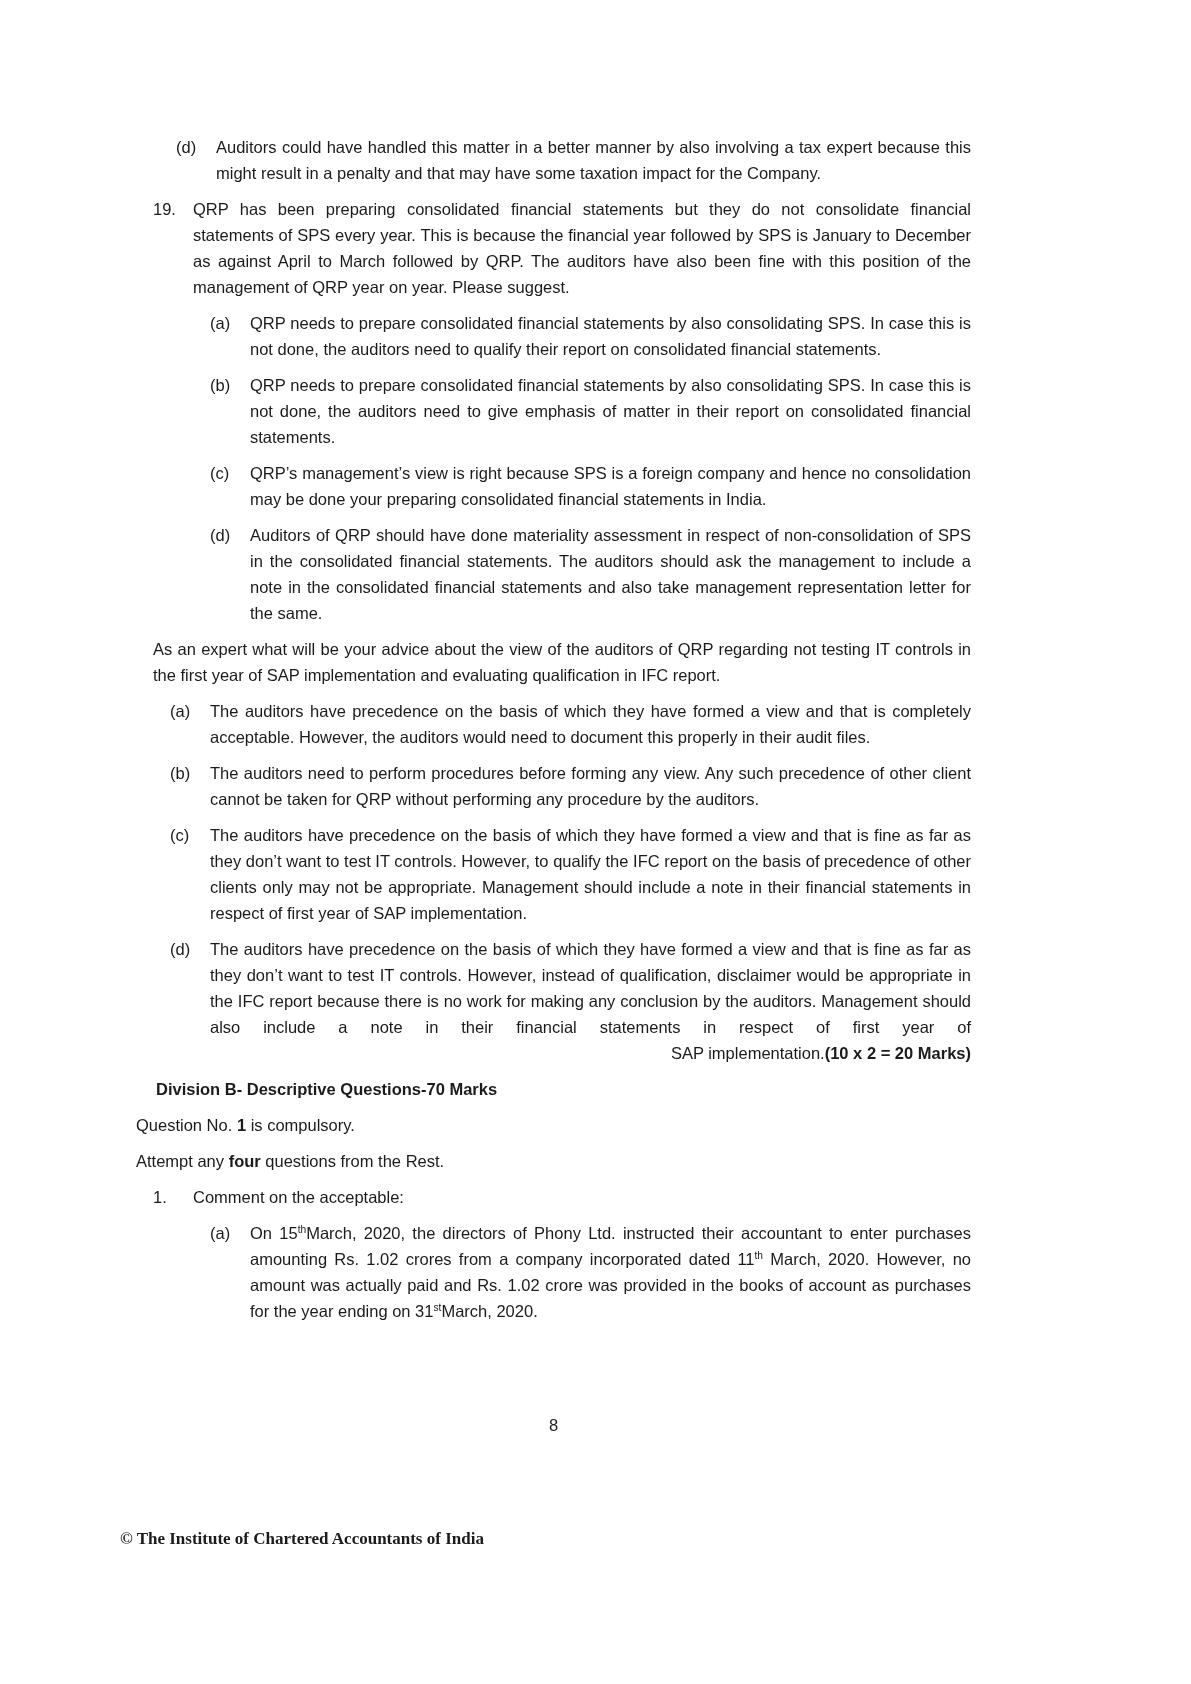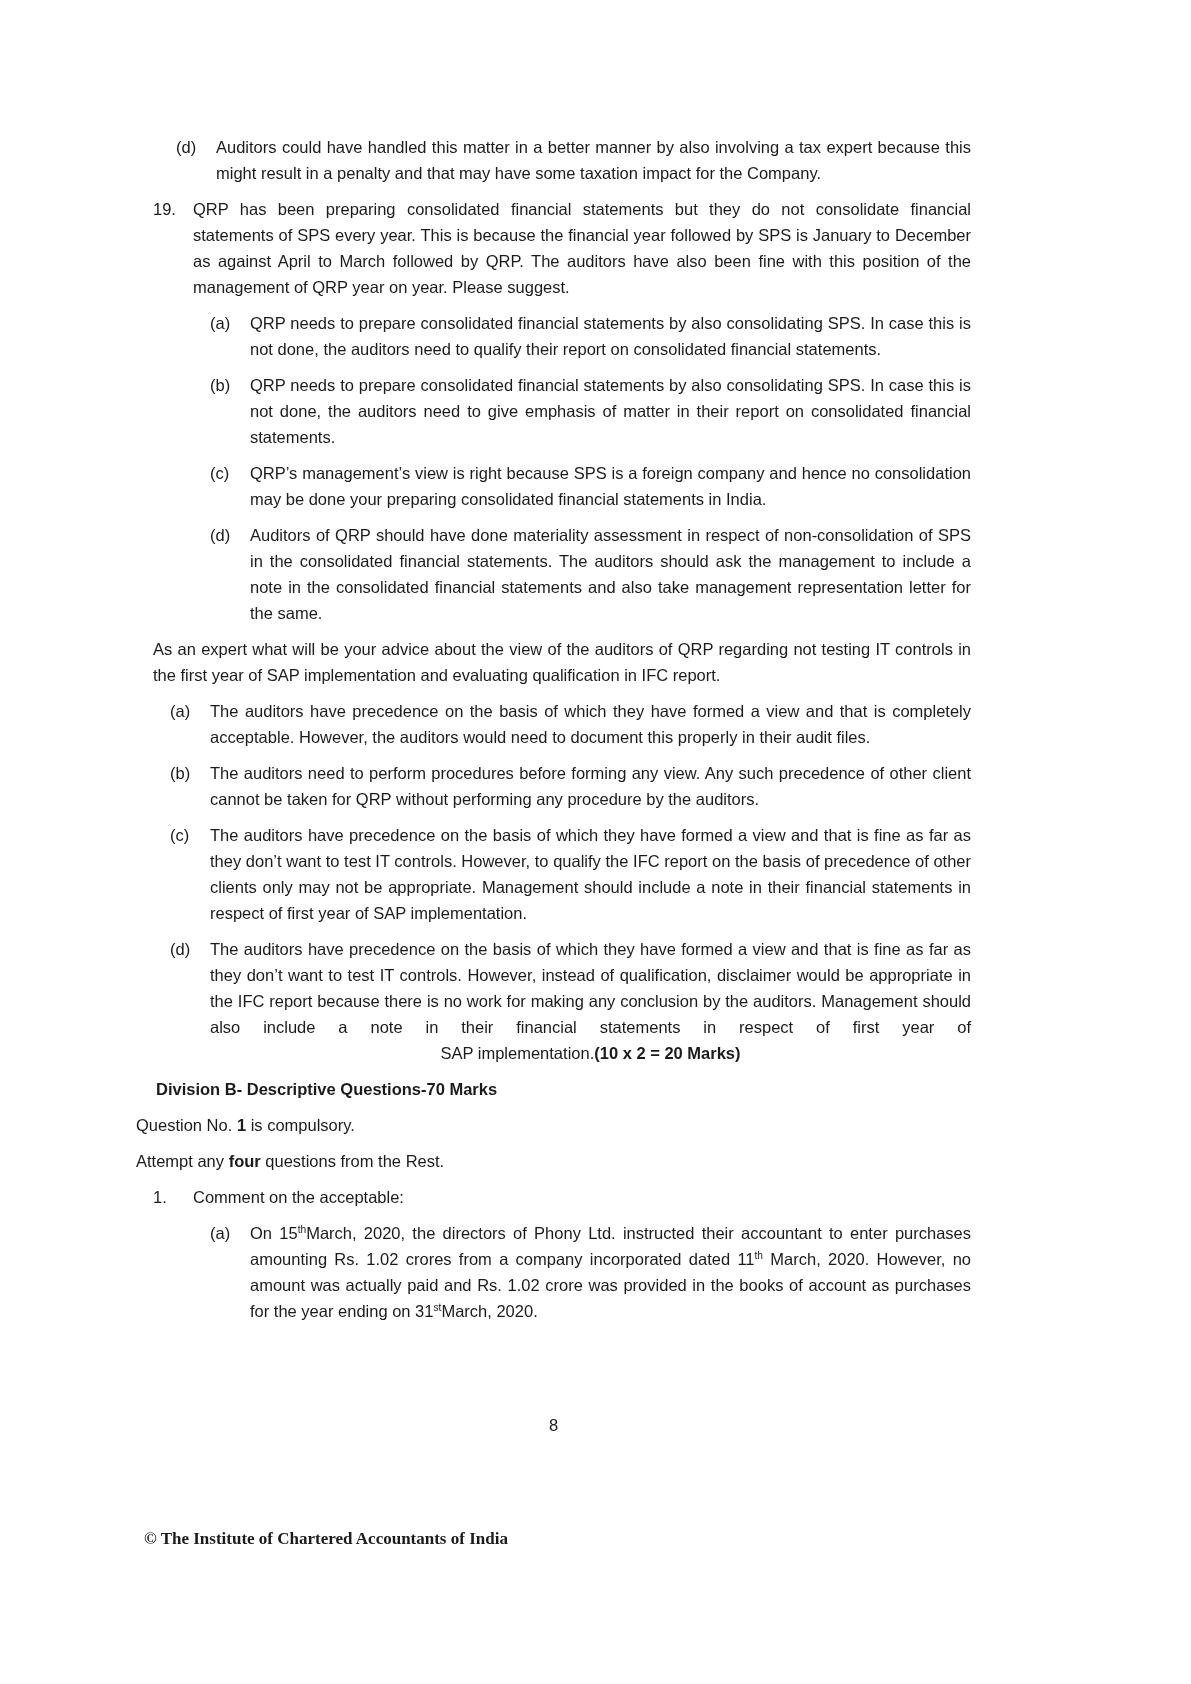--- a/index.html
+++ b/index.html
@@ -27,35 +27,35 @@
   .row { display: flex; margin-left: 17px; }
   .label-col { width: 40px; flex-shrink: 0; }
   .body-col { flex: 1; min-width: 0; }
   .block { margin-bottom: 10px; }
   .indent-1 { margin-left: 40px; }
   .heading { font-weight: 700; margin-left: 20px; }
   .b { font-weight: 700; }
   sup { font-size: 0.62em; line-height: 0; vertical-align: super; }
   .last-line {
     display: flex;
-    justify-content: center;
+    justify-content: flex-end;
     align-items: baseline;
   }
   .marks { font-weight: 700; white-space: nowrap; }
   .page-number {
     position: absolute;
     top: 1412px;
     left: 136px;
     width: 835px;
     text-align: center;
   }
   .footer {
     position: absolute;
     top: 1526px;
-    left: 144px;
+    left: 120px;
     font-family: "Liberation Serif", "DejaVu Serif", serif;
     font-weight: 700;
     font-size: 17px;
   }
 </style>
 </head>
 <body>
 
 <div class="page">
   <div class="content">

